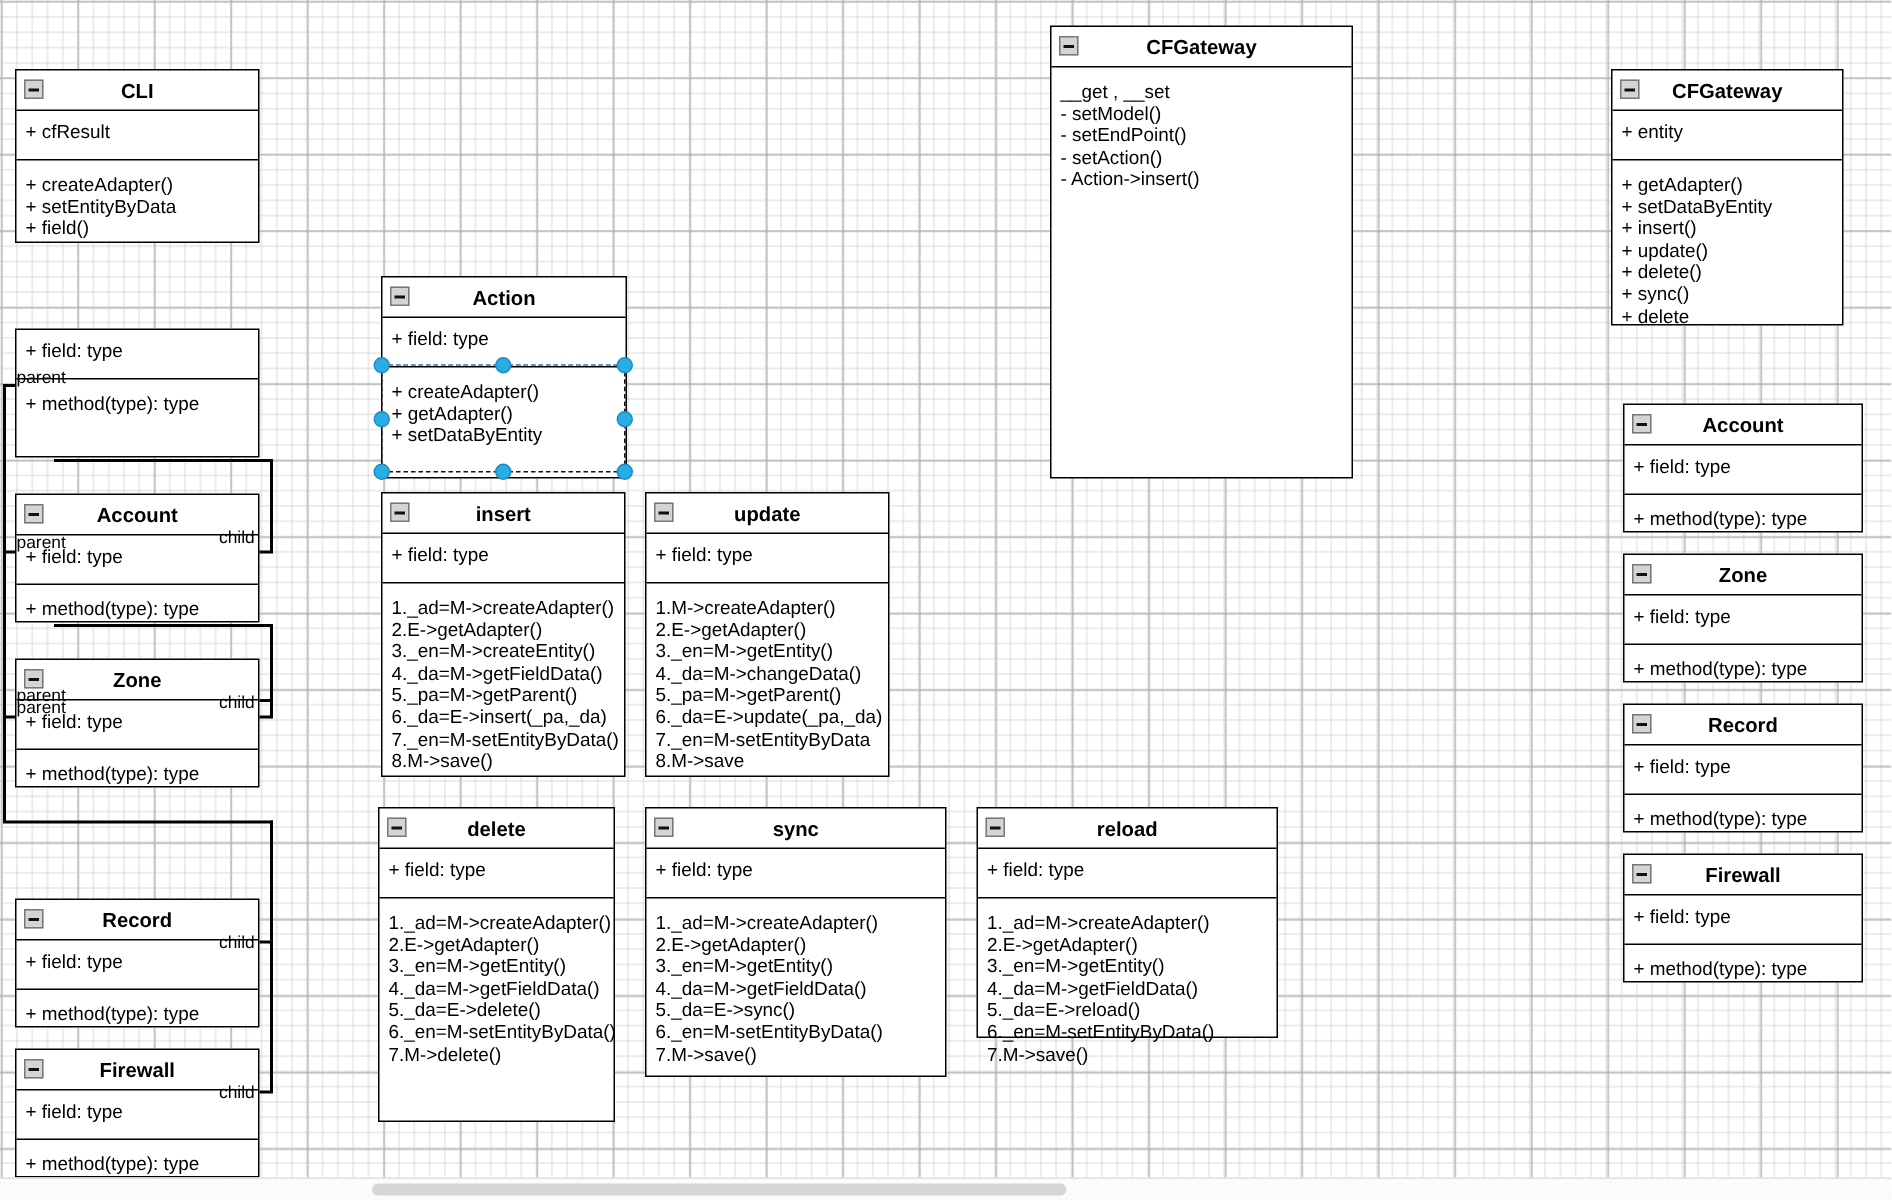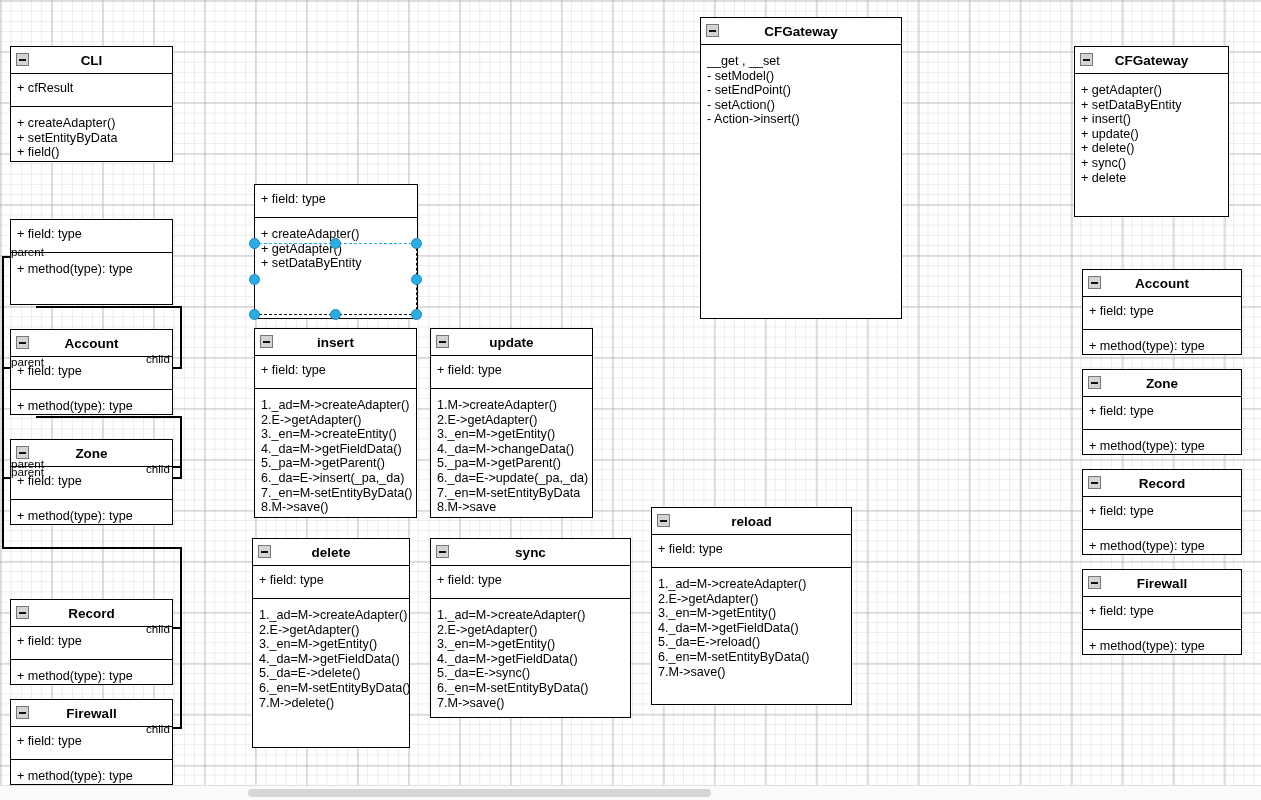--- a/index.html
+++ b/index.html
@@ -167,20 +167,21 @@
         <div class="sec attrband">
           <div class="ln">+ cfResult</div>
         </div>
         <div class="sec last methband">
           <div class="ln">+ createAdapter()</div>
           <div class="ln">+ setEntityByData</div>
           <div class="ln">+ field()</div>
         </div>
       </div>
       <div class="uml" style="left: 254px; top: 184px; width: 164px; height: 135px; z-index: 8;">
+        <div class="hdr"><span class="minus"></span><span>Action</span></div>
         <div class="sec attrband">
           <div class="ln">+ field: type</div>
         </div>
         <div class="sec last methband">
           <div class="ln">+ createAdapter()</div>
           <div class="ln">+ getAdapter()</div>
           <div class="ln">+ setDataByEntity</div>
         </div>
       </div>
       <div class="uml" style="left: 700px; top: 17px; width: 202px; height: 302px;">
@@ -188,20 +189,23 @@
         <div class="sec last methband">
           <div class="ln">__get , __set</div>
           <div class="ln">- setModel()</div>
           <div class="ln">- setEndPoint()</div>
           <div class="ln">- setAction()</div>
           <div class="ln">- Action-&gt;insert()</div>
         </div>
       </div>
       <div class="uml" style="left: 1074px; top: 46px; width: 155px; height: 171px;">
         <div class="hdr"><span class="minus"></span><span>CFGateway</span></div>
+        <div class="sec attrband">
+          <div class="ln">+  entity</div>
+        </div>
         <div class="sec last methband">
           <div class="ln">+ getAdapter()</div>
           <div class="ln">+ setDataByEntity</div>
           <div class="ln">+ insert()</div>
           <div class="ln">+ update()</div>
           <div class="ln">+ delete()</div>
           <div class="ln">+ sync()</div>
           <div class="ln">+ delete</div>
         </div>
       </div>
@@ -304,21 +308,21 @@
         <div class="sec last methband">
           <div class="ln">1._ad=M-&gt;createAdapter()</div>
           <div class="ln">2.E-&gt;getAdapter()</div>
           <div class="ln">3._en=M-&gt;getEntity()</div>
           <div class="ln">4._da=M-&gt;getFieldData()</div>
           <div class="ln">5._da=E-&gt;sync()</div>
           <div class="ln">6._en=M-setEntityByData()</div>
           <div class="ln">7.M-&gt;save()</div>
         </div>
       </div>
-      <div class="uml" style="left: 651px; top: 507px; width: 201px; height: 198px;">
+      <div class="uml" style="left: 651px; top: 538px; width: 201px; height: 154px;">
         <div class="hdr"><span class="minus"></span><span>reload</span></div>
         <div class="sec attrband">
           <div class="ln">+ field: type</div>
         </div>
         <div class="sec last methband">
           <div class="ln">1._ad=M-&gt;createAdapter()</div>
           <div class="ln">2.E-&gt;getAdapter()</div>
           <div class="ln">3._en=M-&gt;getEntity()</div>
           <div class="ln">4._da=M-&gt;getFieldData()</div>
           <div class="ln">5._da=E-&gt;reload()</div>

